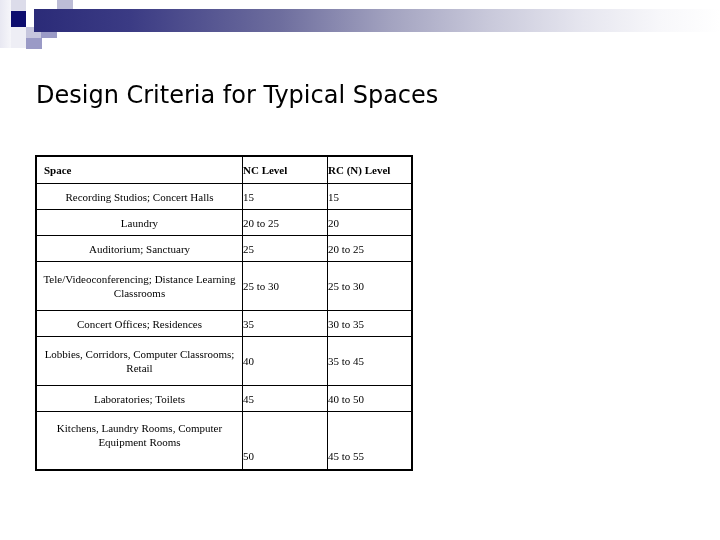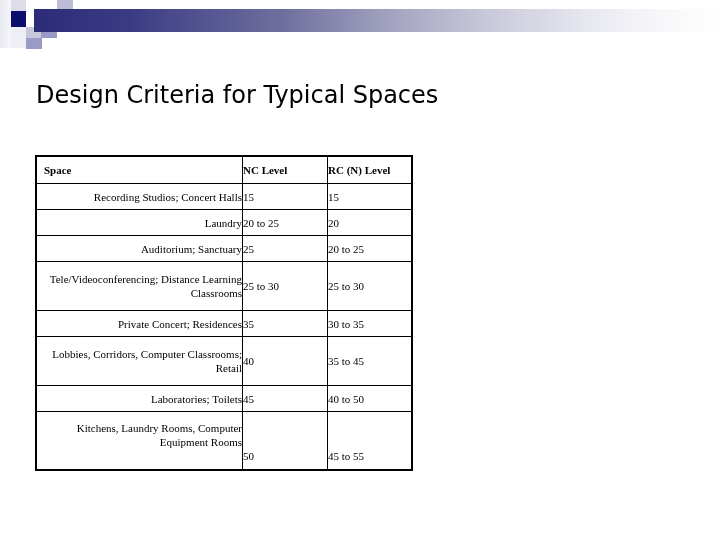--- a/index.html
+++ b/index.html
@@ -83,21 +83,21 @@
   th.hdr {
     font-weight: bold;
     height: 26px;
     font-size: 11px;
     margin-top: 11px;
   }
   th.hdr.space-hdr { text-align: left;  padding-left: 7px; }
   th.hdr.num-hdr   { text-align: left; }
 
   td.space-cell {
-    text-align: right;
+    text-align: center;
     padding-left: 7px;
     padding-right: 4px;
     height: 25px;
     line-height: 14px;
   }
   td.num-cell {
     height: 25px;
   }
   tr.tall td { height: 48px; }
   tr.tall td.space-cell { vertical-align: middle; }
@@ -156,21 +156,21 @@
           <td class="space-cell">Auditorium; Sanctuary</td>
           <td class="num-cell">25</td>
           <td class="num-cell">20 to 25</td>
         </tr>
         <tr class="tall">
           <td class="space-cell">Tele/Videoconferencing; Distance Learning Classrooms</td>
           <td class="num-cell">25 to 30</td>
           <td class="num-cell">25 to 30</td>
         </tr>
         <tr>
-          <td class="space-cell">Private Concert; Residences</td>
+          <td class="space-cell">Concert Offices; Residences</td>
           <td class="num-cell">35</td>
           <td class="num-cell">30 to 35</td>
         </tr>
         <tr class="tall">
           <td class="space-cell">Lobbies, Corridors, Computer Classrooms; Retail</td>
           <td class="num-cell">40</td>
           <td class="num-cell">35 to 45</td>
         </tr>
         <tr>
           <td class="space-cell">Laboratories; Toilets</td>

